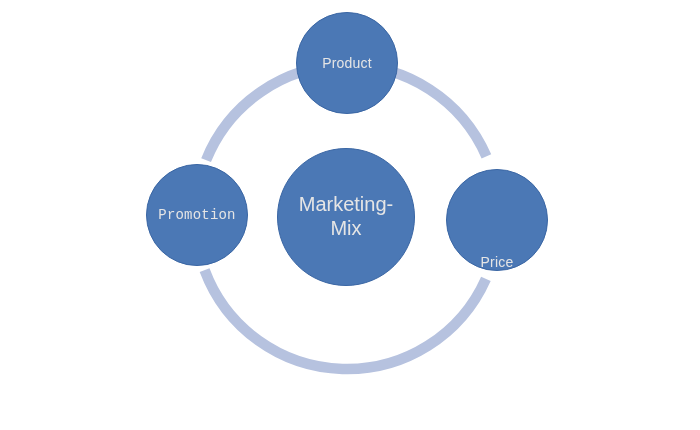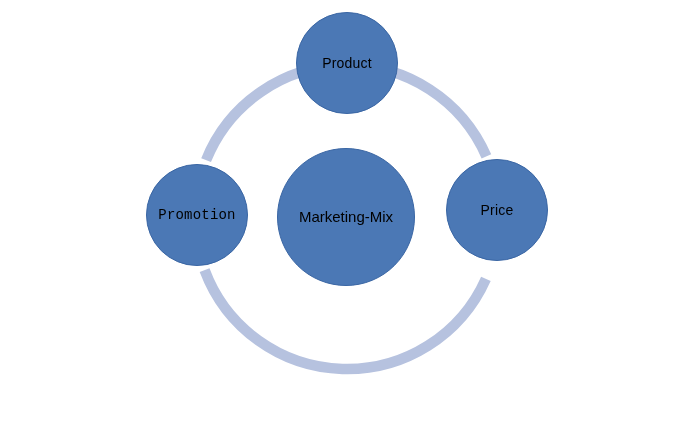--- a/index.html
+++ b/index.html
@@ -31,41 +31,41 @@
   .node {
     position: absolute;
     border-radius: 50%;
     background: #4b78b5;
     border: 1.5px solid #3a66a4;
     box-sizing: border-box;
     display: flex;
     align-items: center;
     justify-content: center;
     text-align: center;
-    color: #000000;
+    color: #e5e5e5;
   }
   .node-sat {
     width: 102px;
     height: 102px;
     font-size: 14px;
     letter-spacing: 0.2px;
   }
   .node-center {
     width: 138px;
     height: 138px;
-    font-size: 15px;
+    font-size: 20px;
     line-height: 1.18;
   }
   .node-center .label {
     display: block;
     width: 108px;
     margin: 0 auto;
   }
   .pos-product   { left: 296px; top: 12px;  }
-  .pos-price     { left: 446px; top: 159px; }
+  .pos-price     { left: 446px; top: 169px; align-items: flex-end; }
   .pos-place     { left: 298px; top: 319px; }
   .pos-promotion { left: 146px; top: 164px; font-family: Liberation Mono, monospace; }
   .pos-center    { left: 277px; top: 148px; }
 </style>
 </head>
 <body>
 
 <div class="stage">
 
   <svg class="ring-svg" viewBox="0 0 700 430" aria-hidden="true">

